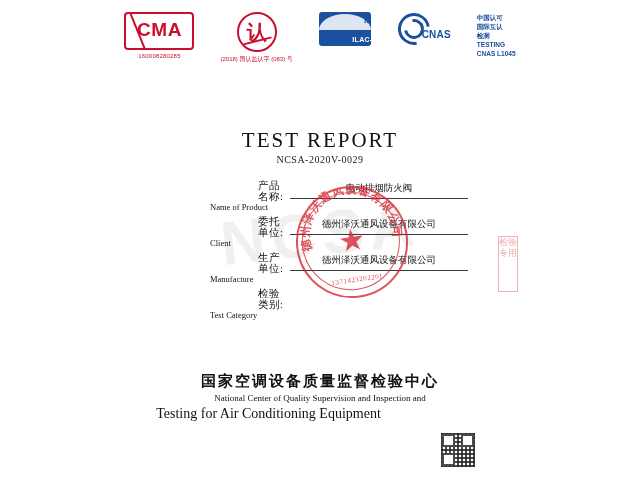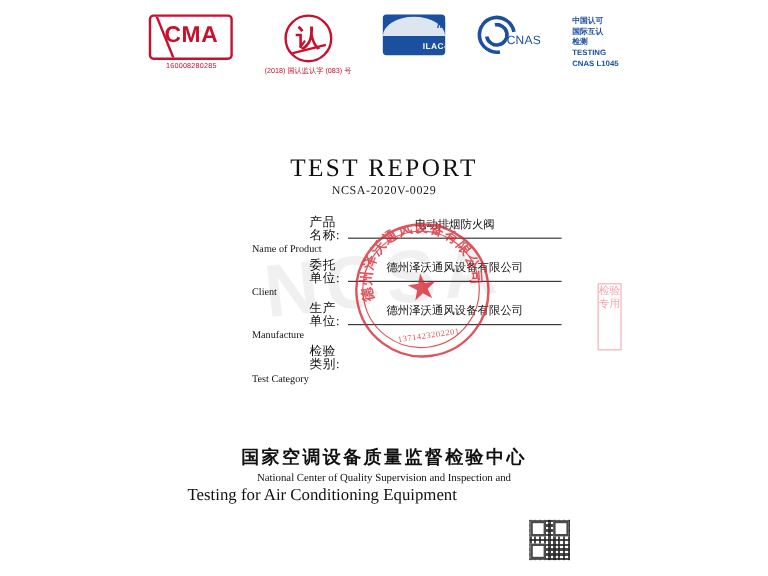--- a/index.html
+++ b/index.html
@@ -175,21 +175,21 @@
     border-left-color: transparent;
     transform: rotate(35deg);
   }
   .cnas-text {
     position: absolute;
     right: 0;
     bottom: 6px;
     color: #1b4fa0;
     font-family: "Liberation Sans", sans-serif;
     font-size: 10px;
-    font-weight: normal;
+    font-weight: bold;
     letter-spacing: .2px;
   }
 
   
   .cnas-lines {
     text-align: left;
     font-family: "Liberation Sans", sans-serif;
     color: #1b4fa0;
     font-size: 6.5px;
     line-height: 9px;

